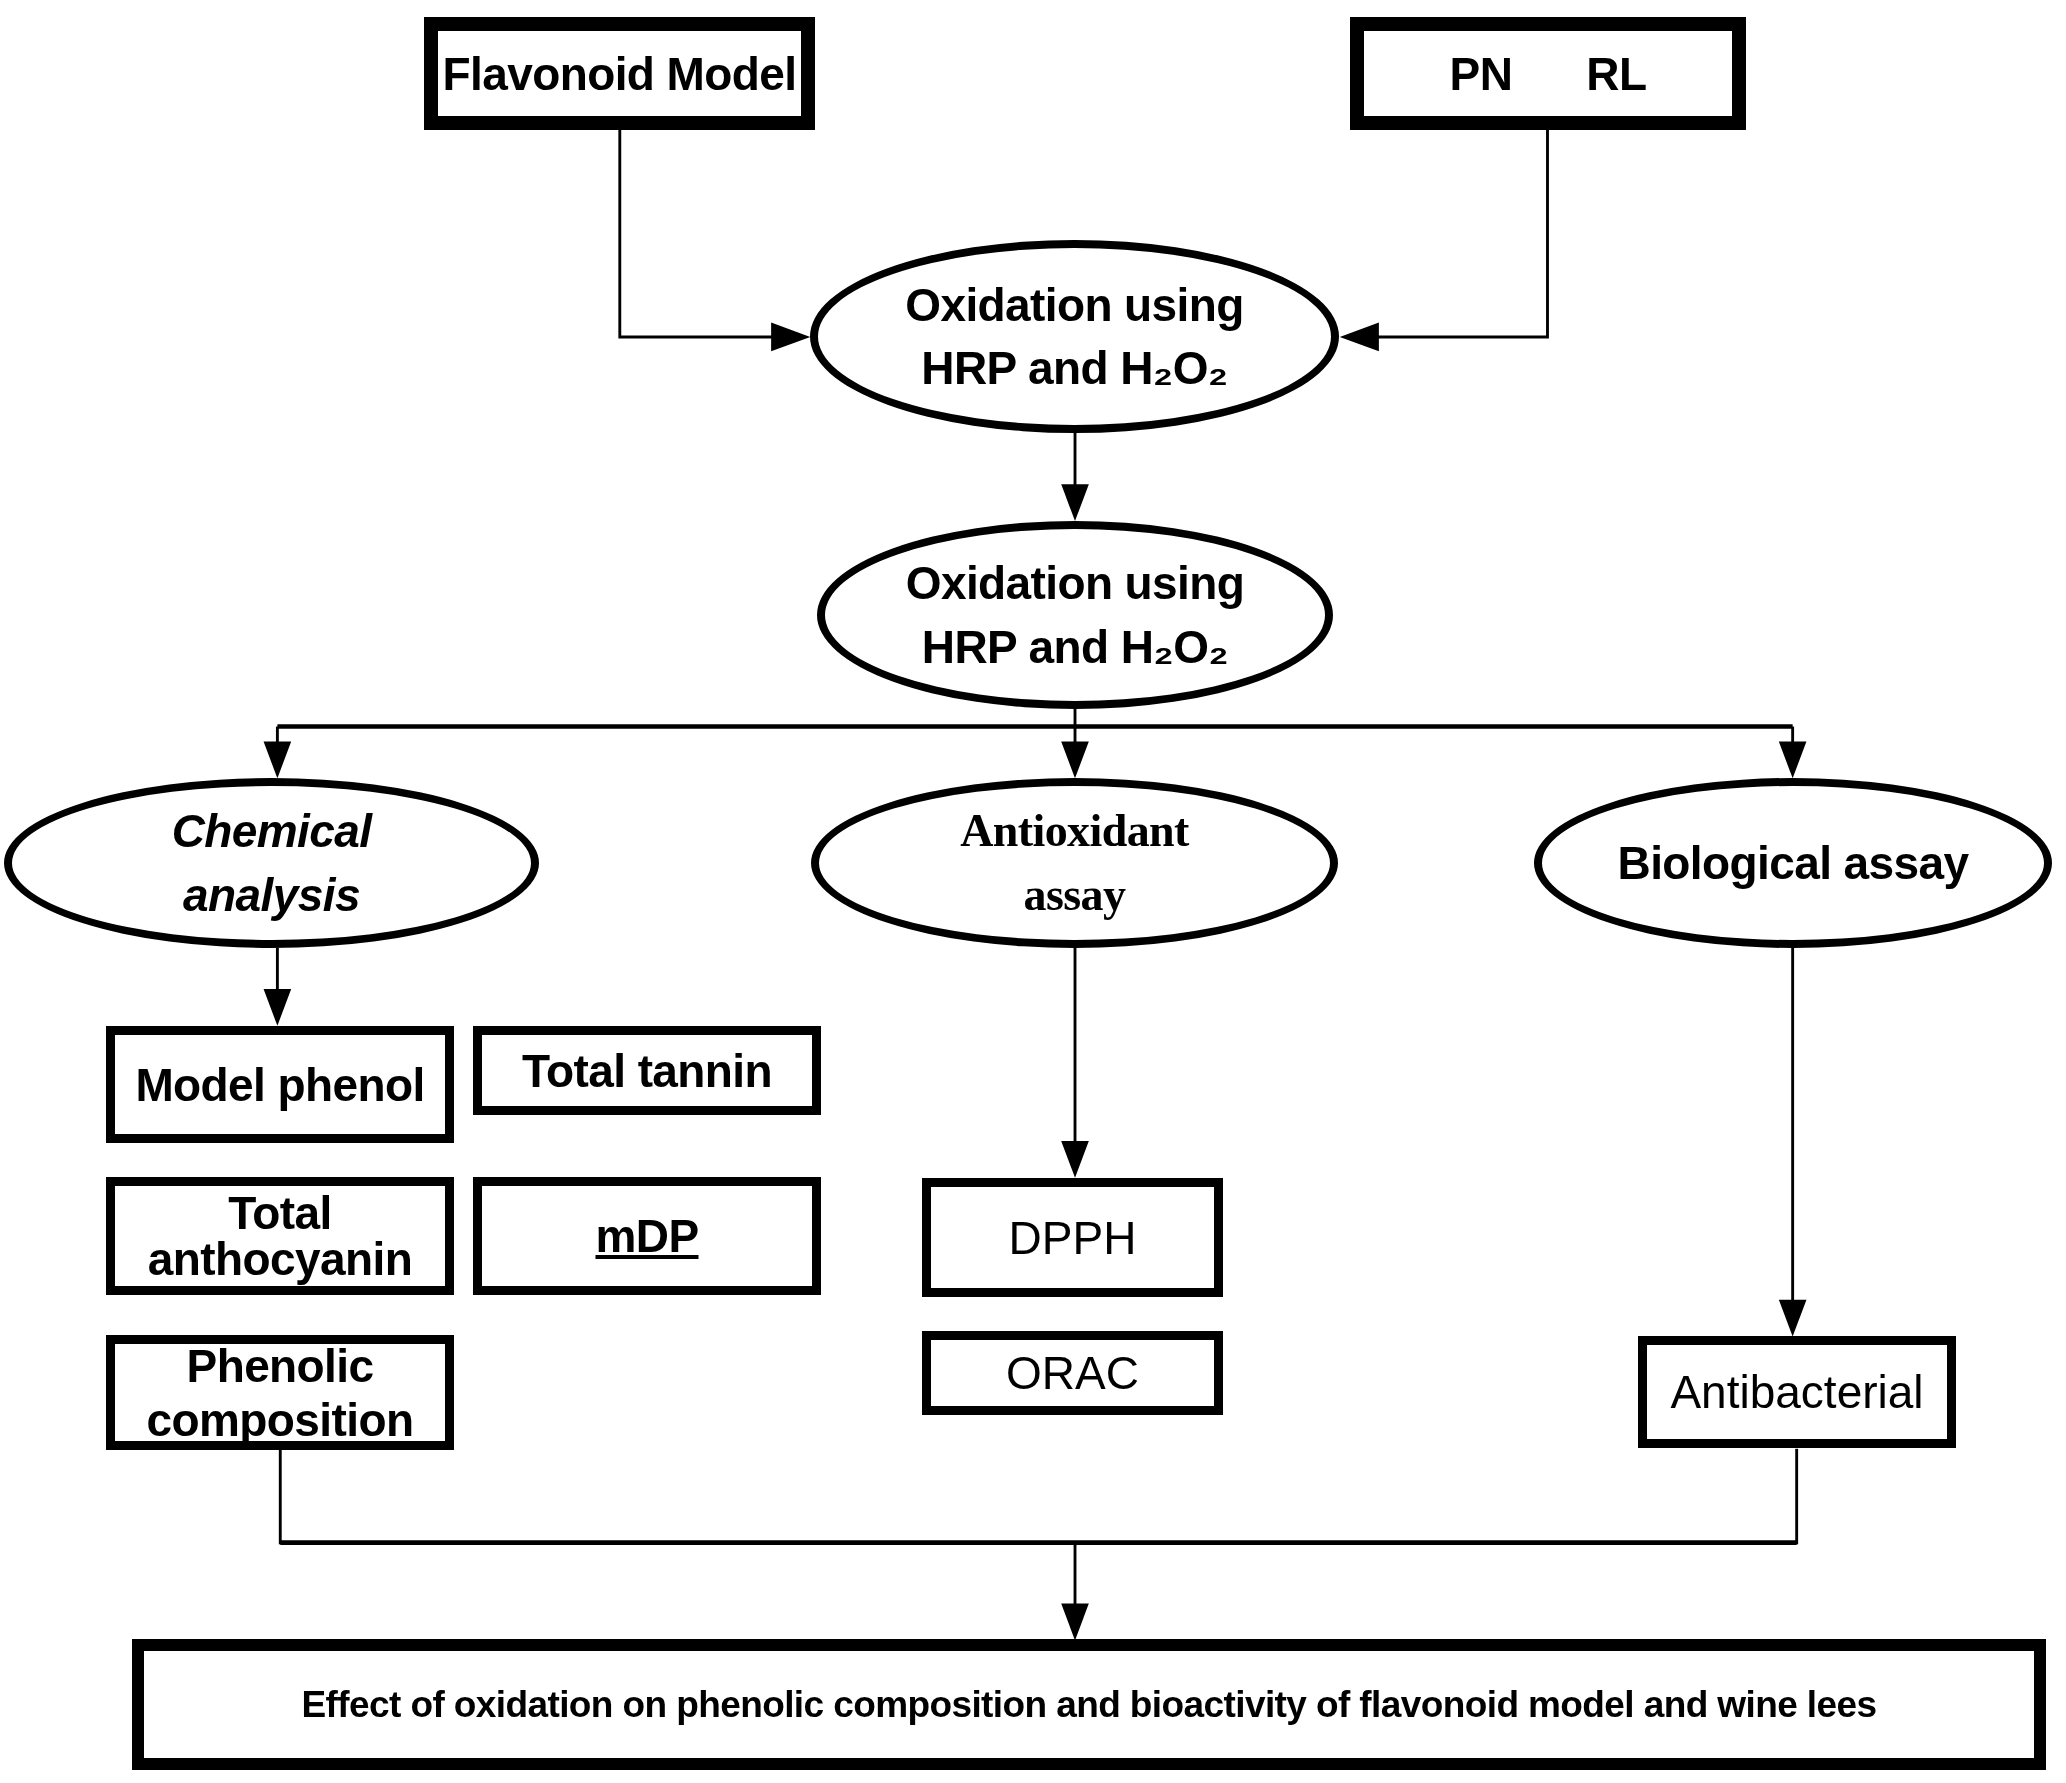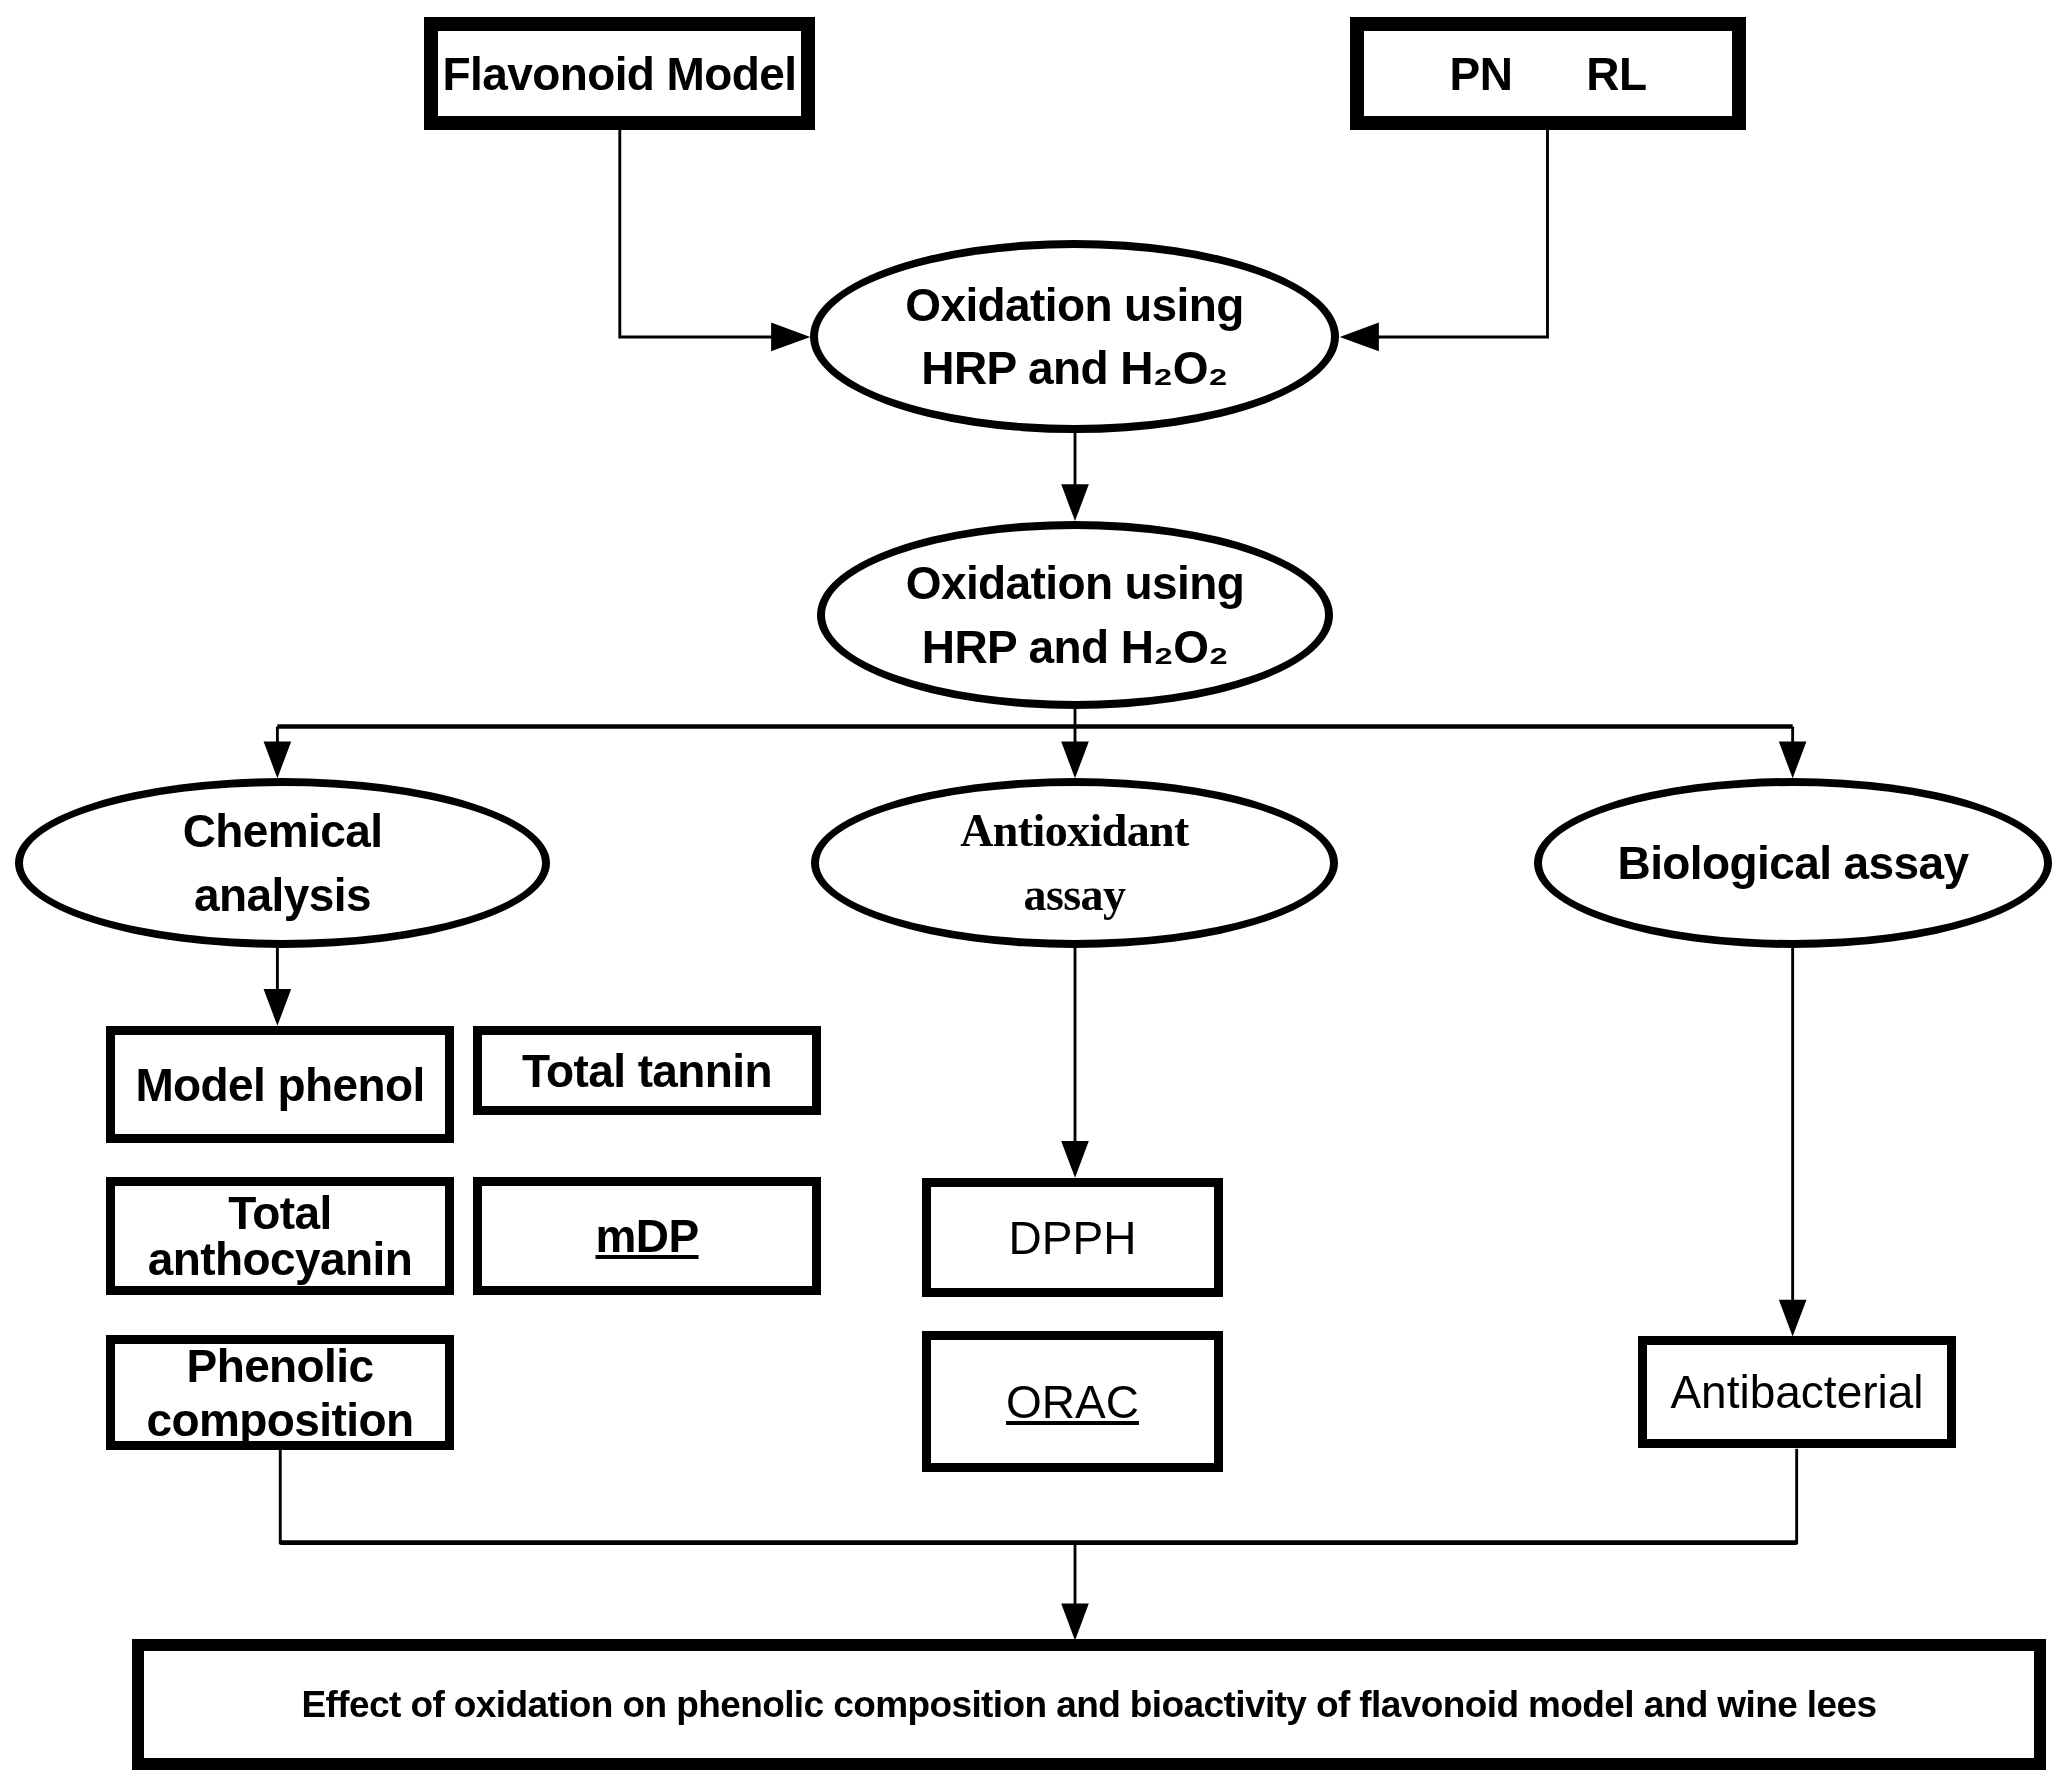--- a/index.html
+++ b/index.html
@@ -113,21 +113,21 @@
   <div class="node ellipse" style="left:810px; top:240px; width:529px; height:193px;">
     <span class="line">Oxidation using</span>
     <span class="line">HRP and H₂O₂</span>
   </div>
 
   <div class="node ellipse" style="left:817px; top:521px; width:516px; height:188px;">
     <span class="line">Oxidation using</span>
     <span class="line">HRP and H₂O₂</span>
   </div>
 
-  <div class="node ellipse" style="left:15px; top:778px; width:535px; height:170px;">
+  <div class="node ellipse" style="left:4px; top:778px; width:535px; height:170px;font-style:italic;">
     <span class="line">Chemical</span>
     <span class="line">analysis</span>
   </div>
 
   <div class="node ellipse" style="left:811px; top:778px; width:527px; height:170px;font-family:Liberation Serif, serif;">
     <span class="line">Antioxidant</span>
     <span class="line">assay</span>
   </div>
 
   <div class="node ellipse" style="left:1534px; top:778px; width:518px; height:170px;">
@@ -153,21 +153,21 @@
 
   <div class="node box" style="left:106px; top:1335px; width:348px; height:115px; gap:8px;">
     <span class="line">Phenolic</span>
     <span class="line">composition</span>
   </div>
 
   <div class="node box light" style="left:922px; top:1178px; width:301px; height:119px;text-align:center;">
     <span class="line">DPPH</span>
   </div>
 
-  <div class="node box light" style="left:922px; top:1331px; width:301px; height:141px;text-decoration:underline;">
+  <div class="node box light" style="left:922px; top:1331px; width:301px; height:84px;">
     <span class="line">ORAC</span>
   </div>
 
   <div class="node box light" style="left:1638px; top:1336px; width:318px; height:112px;">
     <span class="line">Antibacterial</span>
   </div>
 
   <div class="node box wide" style="left:132px; top:1639px; width:1914px; height:131px;">
     <span class="line">Effect of oxidation on phenolic composition and bioactivity of flavonoid model and wine lees</span>
   </div>

